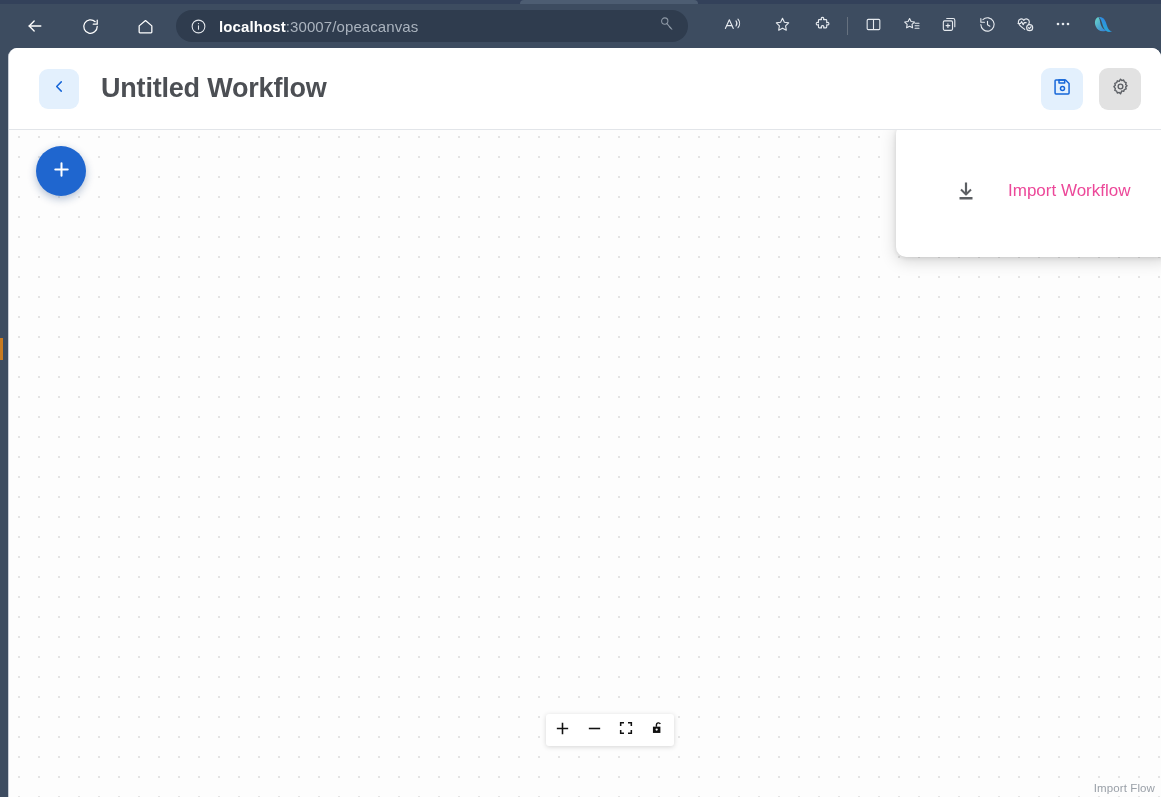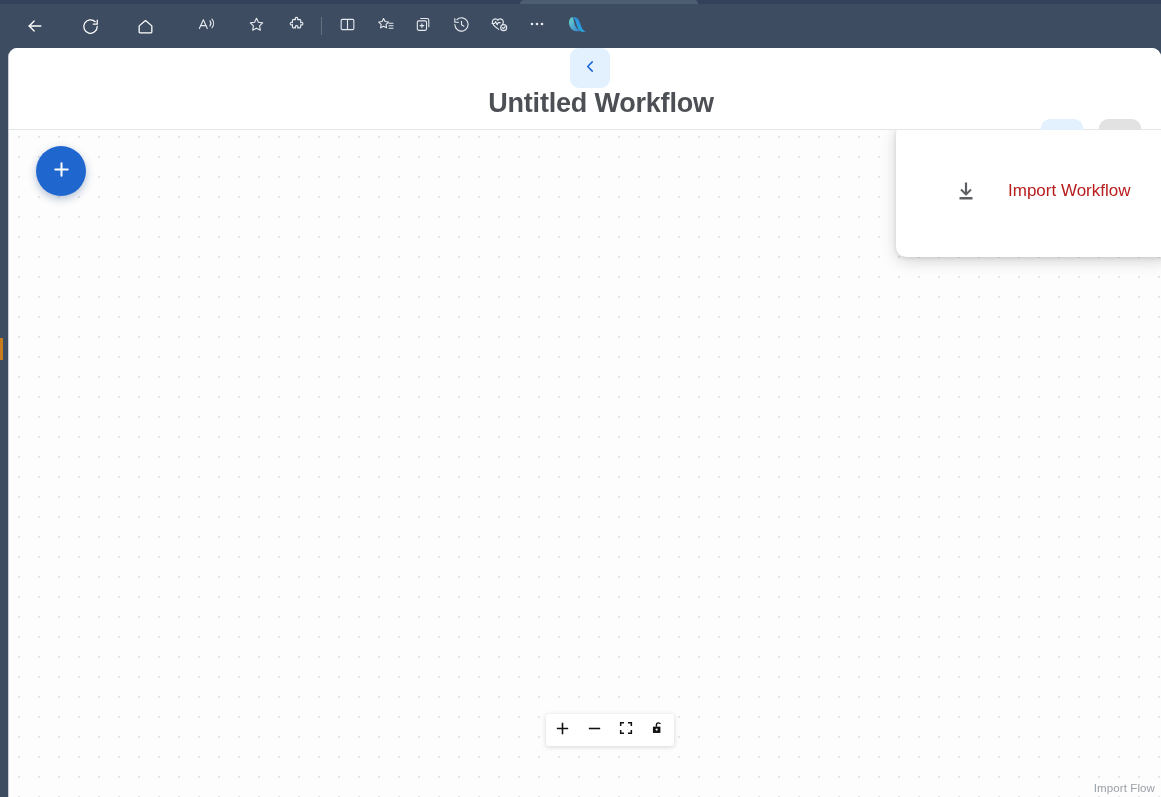--- a/index.html
+++ b/index.html
@@ -130,21 +130,20 @@
 
   
   .app-header {
     position: relative;
     height: 82px;
     background: #ffffff;
     border-bottom: 1px solid #e2e5e9;
     display: flex;
     align-items: center;
     padding: 0 20px 0 30px;
-    flex-direction: column;
   }
   .back-btn {
     width: 40px; height: 40px;
     background: #e3f0fd;
     border-radius: 9px;
     display: flex; align-items: center; justify-content: center;
     color: #1565d8;
     flex: 0 0 auto;
   }
   .wf-title {
@@ -202,21 +201,21 @@
     border-radius: 10px;
     box-shadow: 0 4px 16px rgba(0,0,0,0.17), 0 1px 4px rgba(0,0,0,0.10);
     display: flex;
     align-items: center;
     padding-left: 58px;
     gap: 30px;
   }
   .import-icon { color: #5c5f63; display: flex; flex: 0 0 auto; }
   .import-label {
     font-size: 17px;
-    color: #b91c1c;
+    color: #ec4899;
     white-space: nowrap;
   }
 
   
   .rf-controls {
     position: absolute;
     left: 537px;
     top: 584px;
     height: 32px;
     background: #ffffff;
@@ -270,20 +269,39 @@
     </div>
 
     <div class="nav-btn" style="margin-left:21px;">
       <span>
         <svg width="19" height="19" viewBox="0 0 24 24" fill="none" stroke="currentColor" stroke-width="1.6" stroke-linecap="round" stroke-linejoin="round">
           <path d="M4 11.2 12 4.5l8 6.7V19a1 1 0 0 1-1 1H5a1 1 0 0 1-1-1z"></path>
         </svg>
       </span>
     </div>
 
+    <div class="omnibox">
+      <span class="info-icon">
+        <svg width="17" height="17" viewBox="0 0 24 24" fill="none" stroke="currentColor" stroke-width="1.5">
+          <circle cx="12" cy="12" r="9"></circle>
+          <path d="M12 11v5" stroke-linecap="round"></path>
+          <circle cx="12" cy="7.8" r="0.9" fill="currentColor" stroke="none"></circle>
+        </svg>
+      </span>
+      <span class="url-text"><span class="host">localhost</span><span>:30007/opeacanvas</span></span>
+      <span class="omnibox-right">
+        <span>
+          <svg width="18" height="18" viewBox="0 0 24 24" fill="none" stroke="currentColor" stroke-width="1.4" stroke-linecap="round">
+            <circle cx="9" cy="8" r="4.2"></circle>
+            <path d="M11.6 11.2 18.5 19"></path>
+            <path d="M15 15.5l2 2"></path>
+          </svg>
+        </span>
+      </span>
+    </div>
 
     <div class="tb-icon" style="margin-left:26px;">
       <span>
         <svg width="19" height="19" viewBox="0 0 24 24" fill="none" stroke="currentColor" stroke-width="1.4" stroke-linecap="round" stroke-linejoin="round">
           <path d="M3 17 8 6l5 11"></path>
             <path d="M4.8 13.4h6.4"></path>
           <path d="M16.4 7.5a5.2 5.2 0 0 1 0 6.4"></path>
           <path d="M18.9 5.3a8.2 8.2 0 0 1 0 10.8"></path>
         </svg>
       </span>

